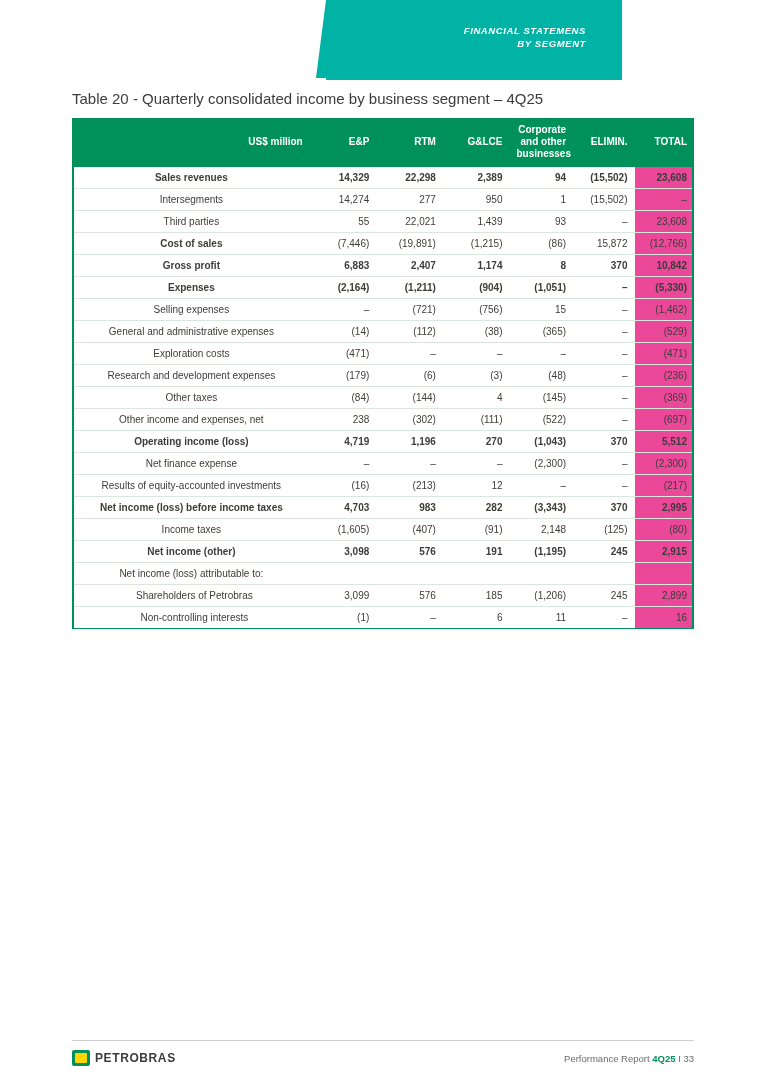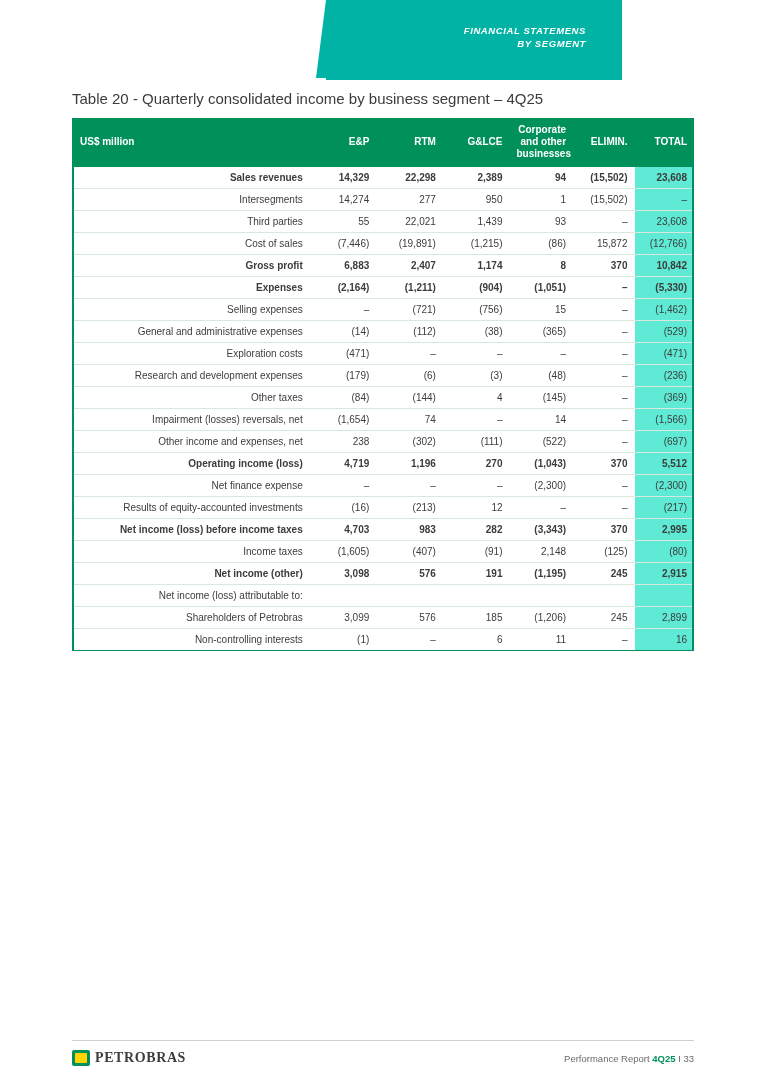--- a/index.html
+++ b/index.html
@@ -74,41 +74,41 @@
     background: #00915a;
     color: #ffffff;
     font-size: 10px;
     font-weight: bold;
     padding: 6px 7px;
     vertical-align: middle;
     text-align: right;
     line-height: 12px;
   }
   thead th.first {
-    text-align: left;
-    padding-left: 8px;
+    text-align: right;
+    padding-left: 0;
   }
 
   tbody td {
     padding: 5px 7px;
     font-size: 10px;
     text-align: right;
     color: #3c3c3b;
     border-bottom: 1px solid #d9e7df;
     white-space: nowrap;
   }
   tbody td.label {
-    text-align: right;
+    text-align: center;
   }
   tbody td.total-col {
-    background: #5eead4;
-  }
-
-  
-  .ind0 { padding-left: 8px; }
+    background: #ec4899;
+  }
+
+  
+  .ind0 { padding-left: 8px; font-weight: bold; }
   .ind1 { padding-left: 8px; }
   .ind2 { padding-left: 14px; }
 
   
   tr.bold td { font-weight: bold; }
   tr.rule-top td { border-top: 1.6px solid #00915a; }
   tr.rule-bottom td { border-bottom: 1.6px solid #00915a; }
 
   
   .table-wrap::before,
@@ -151,25 +151,24 @@
     content: "";
     position: absolute;
     left: 3px;
     top: 3px;
     width: 12px;
     height: 10px;
     background: #ffd400;
     border-radius: 1px;
   }
   .logo-word {
-    font-size: 14px;
+    font-size: 12px;
     font-weight: bold;
     letter-spacing: 0.6px;
     color: #3c3c3b;
-    font-family: Liberation Serif, serif;
   }
   .footer-right {
     position: absolute;
     right: 72px;
     bottom: 19px;
     font-size: 9.5px;
     color: #6b6b6b;
   }
   .footer-right .q {
     color: #00915a;
@@ -312,29 +311,20 @@
         <tr>
           <td class="label ind1">Other taxes</td>
           <td>(84)</td>
           <td>(144)</td>
           <td>4</td>
           <td>(145)</td>
           <td>–</td>
           <td class="total-col">(369)</td>
         </tr>
         <tr>
-          <td class="label ind1">Impairment (losses) reversals, net</td>
-          <td>(1,654)</td>
-          <td>74</td>
-          <td>–</td>
-          <td>14</td>
-          <td>–</td>
-          <td class="total-col">(1,566)</td>
-        </tr>
-        <tr>
           <td class="label ind1">Other income and expenses, net</td>
           <td>238</td>
           <td>(302)</td>
           <td>(111)</td>
           <td>(522)</td>
           <td>–</td>
           <td class="total-col">(697)</td>
         </tr>
         <tr class="bold rule-top">
           <td class="label ind0">Operating income (loss)</td>

